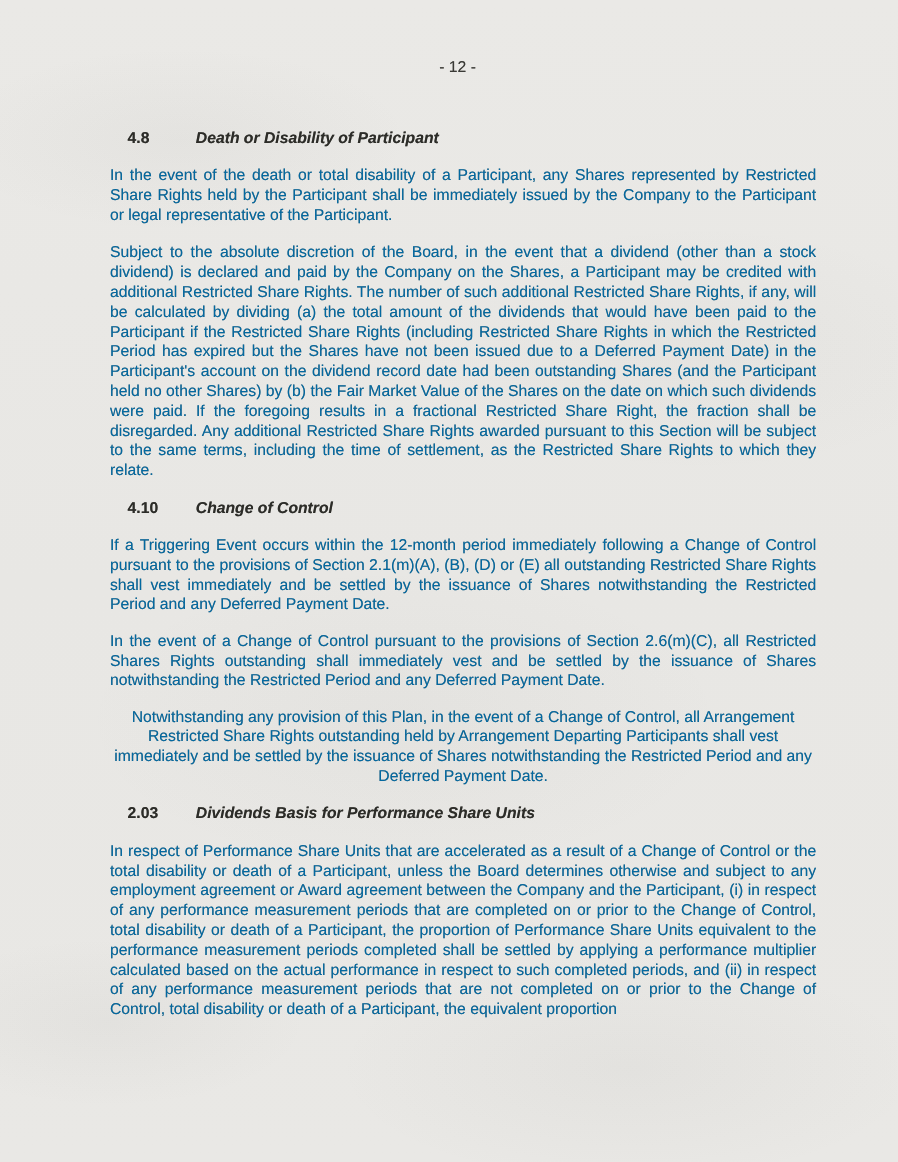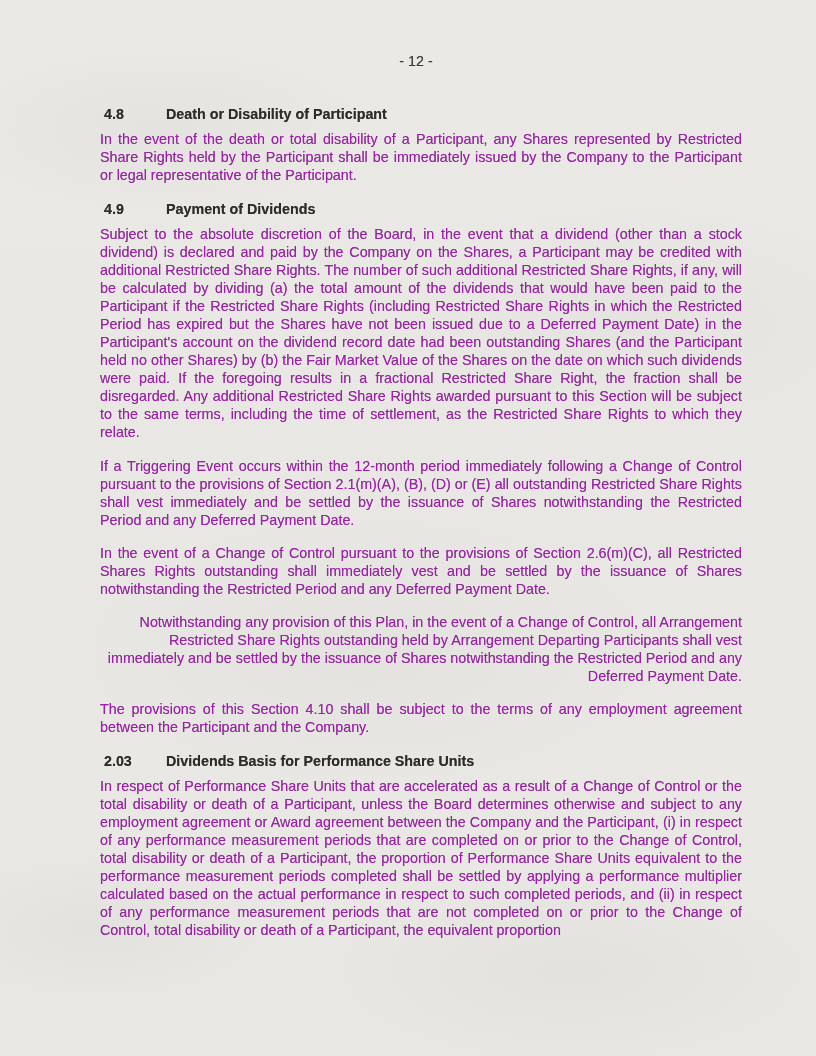--- a/index.html
+++ b/index.html
@@ -41,80 +41,80 @@
   .content {
     position: absolute;
     left: 100px;
     top: 101px;
     width: 642px;
   }
   section + section {
     margin-top: 16px;
   }
   .heading {
-    margin: 4px;
+    margin: 16px;
     display: flex;
     font-size: 14.3px;
     line-height: 18px;
     font-weight: bold;
     color: #2c2c28;
     text-shadow: 0 0 0.6px rgba(40,40,35,0.6);
     justify-content: space-between;
   }
   .heading .num {
     flex: 0 0 62px;
   }
   .heading .title {
     flex: 1 1 auto;
+    font-style: italic;
   }
   .para {
     margin: 7px 0 0 0;
     font-size: 14.3px;
     line-height: 18px;
     text-align: justify;
-    color: #a21caf;
+    color: #0369a1;
     text-shadow: 0 0 0.6px rgba(48,48,42,0.5);
   }
   .para + .para {
     margin-top: 15px;
   }
   .para.ragged {
-    text-align: right;
+    text-align: center;
   }
 </style>
 </head>
 <body>
 
 <div class="page">
 
   <div class="page-number">- 12 -</div>
 
   <main class="content">
 
     <section>
       <h2 class="heading">
         <span class="num">4.8</span>
         <span class="title">Death or Disability of Participant</span>
       </h2>
       <p class="para">In the event of the death or total disability of a Participant, any Shares represented by Restricted Share Rights held by the Participant shall be immediately issued by the Company to the Participant or legal representative of the Participant.</p>
     </section>
 
     <section>
-      <h2 class="heading">
-        <span class="num">4.9</span>
-        <span class="title">Payment of Dividends</span>
-      </h2>
       <p class="para">Subject to the absolute discretion of the Board, in the event that a dividend (other than a stock dividend) is declared and paid by the Company on the Shares, a Participant may be credited with additional Restricted Share Rights. The number of such additional Restricted Share Rights, if any, will be calculated by dividing (a) the total amount of the dividends that would have been paid to the Participant if the Restricted Share Rights (including Restricted Share Rights in which the Restricted Period has expired but the Shares have not been issued due to a Deferred Payment Date) in the Participant's account on the dividend record date had been outstanding Shares (and the Participant held no other Shares) by (b) the Fair Market Value of the Shares on the date on which such dividends were paid. If the foregoing results in a fractional Restricted Share Right, the fraction shall be disregarded. Any additional Restricted Share Rights awarded pursuant to this Section will be subject to the same terms, including the time of settlement, as the Restricted Share Rights to which they relate.</p>
     </section>
 
     <section>
+      <h2 class="heading">
+        <span class="num">4.10</span>
+        <span class="title">Change of Control</span>
+      </h2>
       <p class="para">If a Triggering Event occurs within the 12-month period immediately following a Change of Control pursuant to the provisions of Section 2.1(m)(A), (B), (D) or (E) all outstanding Restricted Share Rights shall vest immediately and be settled by the issuance of Shares notwithstanding the Restricted Period and any Deferred Payment Date.</p>
       <p class="para">In the event of a Change of Control pursuant to the provisions of Section 2.6(m)(C), all Restricted Shares Rights outstanding shall immediately vest and be settled by the issuance of Shares notwithstanding the Restricted Period and any Deferred Payment Date.</p>
       <p class="para ragged">Notwithstanding any provision of this Plan, in the event of a Change of Control, all Arrangement Restricted Share Rights outstanding held by Arrangement Departing Participants shall vest immediately and be settled by the issuance of Shares notwithstanding the Restricted Period and any Deferred Payment Date.</p>
-      <p class="para">The provisions of this Section 4.10 shall be subject to the terms of any employment agreement between the Participant and the Company.</p>
     </section>
 
     <section>
       <h2 class="heading">
         <span class="num">2.03</span>
         <span class="title">Dividends Basis for Performance Share Units</span>
       </h2>
       <p class="para">In respect of Performance Share Units that are accelerated as a result of a Change of Control or the total disability or death of a Participant, unless the Board determines otherwise and subject to any employment agreement or Award agreement between the Company and the Participant, (i) in respect of any performance measurement periods that are completed on or prior to the Change of Control, total disability or death of a Participant, the proportion of Performance Share Units equivalent to the performance measurement periods completed shall be settled by applying a performance multiplier calculated based on the actual performance in respect to such completed periods, and (ii) in respect of any performance measurement periods that are not completed on or prior to the Change of Control, total disability or death of a Participant, the equivalent proportion</p>
     </section>
 

